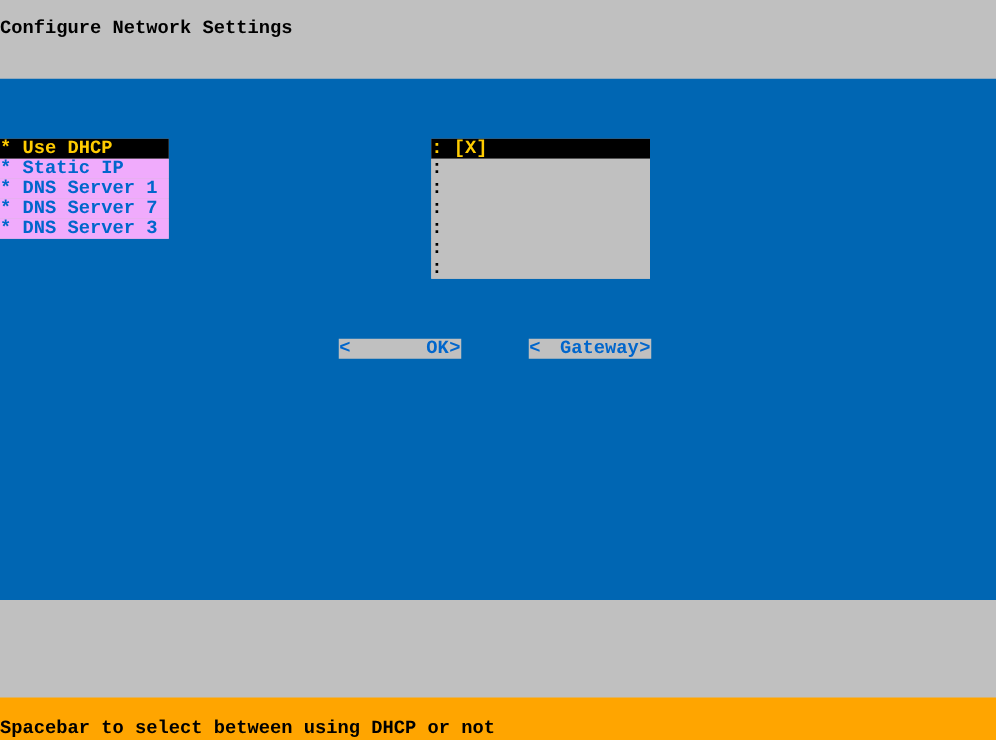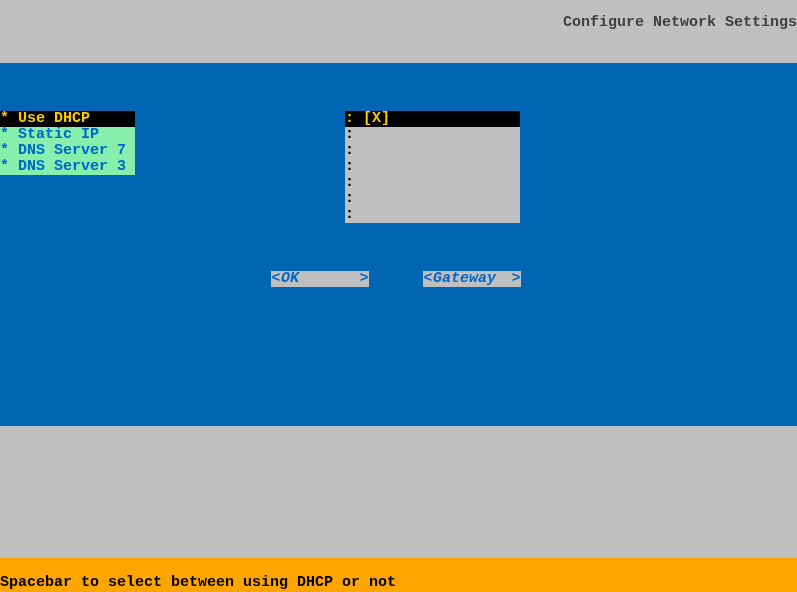--- a/index.html
+++ b/index.html
@@ -10,50 +10,50 @@
     font-family: "Courier New", monospace;
     font-size: 15px;
     font-weight: bold;
     overflow: hidden;
     background: #c0c0c0;
   }
   .header {
     width: 100%;
     height: 63px;
     background: #c0c0c0;
-    color: #404040;
-    text-align: right;
+    color: #000000;
+    text-align: left;
     line-height: 46px;
   }
   .main {
     position: absolute;
     top: 63px;
     left: 0;
     width: 797px;
-    height: 363px;
+    height: 417px;
     background: #0066b3;
   }
   .options-panel {
     position: absolute;
     top: 48px;
     left: 0;
     width: 135px;
     background: #c0c0c0;
   }
   .option-row {
     height: 16px;
     line-height: 16px;
     white-space: pre;
   }
   .option-selected {
     background: #000000;
     color: #ffcc00;
   }
   .option-normal {
-    background: #86efac;
+    background: #f0abfc;
     color: #0066cc;
   }
   .values-panel {
     position: absolute;
     top: 48px;
     left: 345px;
     width: 175px;
     background: #c0c0c0;
   }
   .value-row {
@@ -93,22 +93,21 @@
     left: 423px;
     width: 98px;
   }
   .btn .chev {
     width: 10px;
     text-align: center;
     color: #0066cc;
   }
   .btn .label {
     flex: 1;
-    text-align: left;
-    font-style: italic;
+    text-align: right;
   }
   .footer {
     position: absolute;
     top: 558px;
     left: 0;
     width: 797px;
     height: 34px;
     background: #ffa500;
     color: #000000;
     line-height: 50px;
@@ -125,20 +124,21 @@
 </head>
 <body>
 
 <div class="header">Configure Network Settings</div>
 
 <div class="main">
 
   <div class="options-panel">
     <div class="option-row option-selected"><span class="marker">* </span><span class="label-text">Use DHCP</span></div>
     <div class="option-row option-normal"><span class="marker">* </span><span class="label-text">Static IP</span></div>
+    <div class="option-row option-normal"><span class="marker">* </span><span class="label-text">DNS Server 1</span></div>
     <div class="option-row option-normal"><span class="marker">* </span><span class="label-text">DNS Server 7</span></div>
     <div class="option-row option-normal"><span class="marker">* </span><span class="label-text">DNS Server 3</span></div>
   </div>
 
   <div class="values-panel">
     <div class="value-row value-selected">: [X]</div>
     <div class="value-row value-normal">:</div>
     <div class="value-row value-normal">:</div>
     <div class="value-row value-normal">:</div>
     <div class="value-row value-normal">:</div>

